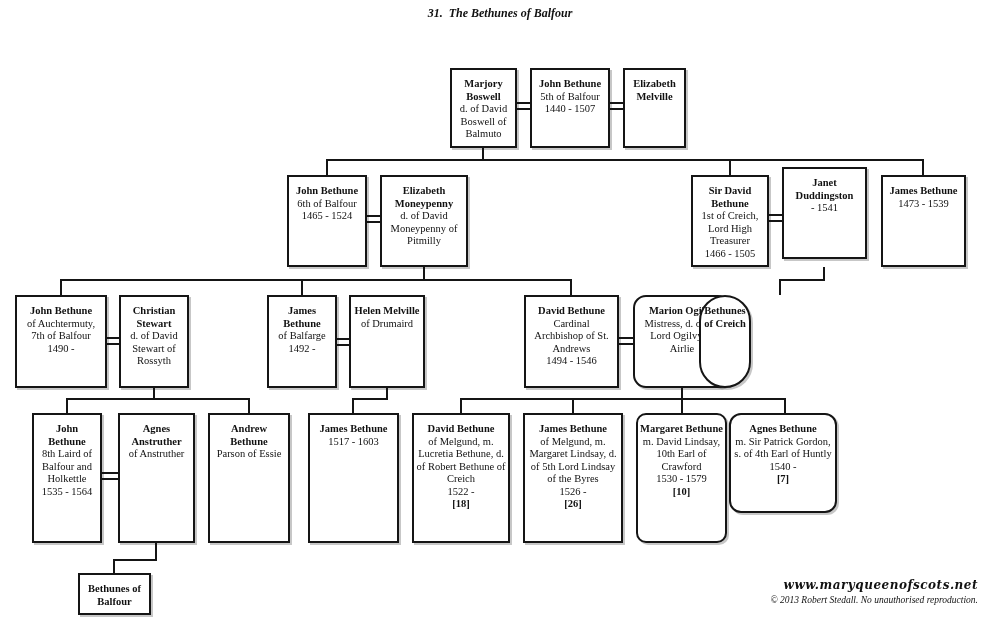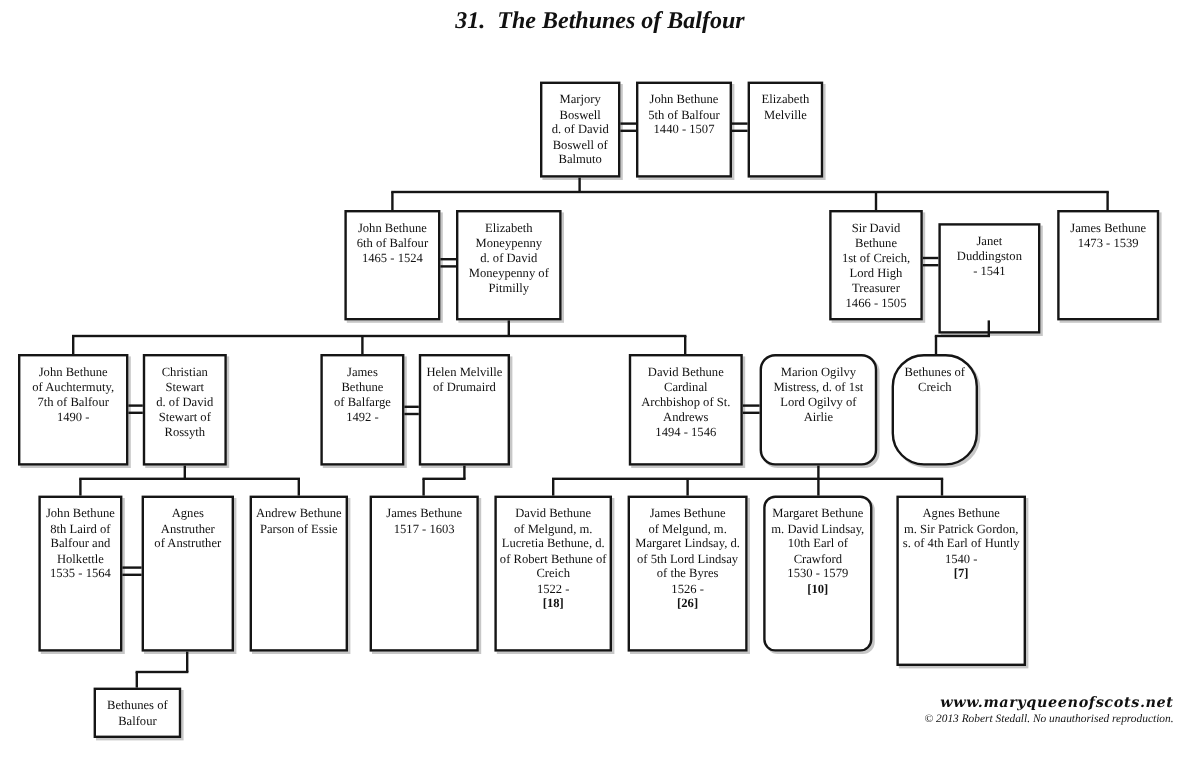--- a/index.html
+++ b/index.html
@@ -1,23 +1,23 @@
 <!DOCTYPE html>
 <html><head>
 <meta charset="utf-8">
 <style>
   html,body{margin:0;padding:0;background:#fff;}
   .canvas{position:relative;width:1000px;height:637px;background:#fff;overflow:hidden;
           font-family:"Liberation Serif",serif;color:#111;}
   .page-title{position:absolute;top:6px;left:0;width:100%;text-align:center;
-              font-size:20px;font-weight:bold;font-style:italic;white-space:pre;}
+              font-size:12px;font-weight:bold;font-style:italic;white-space:pre;}
   .node{position:absolute;background:#fff;border:2px solid #151515;
         box-shadow:2px 2px 0 rgba(0,0,0,.22);box-sizing:border-box;
         text-align:center;padding:8px 2px 0 2px;font-size:10.5px;line-height:12.5px;}
-  .node-name{font-weight:normal;}
+  .node-name{font-weight:bold;}
   .node-ref{font-weight:bold;}
   .marriage{position:absolute;height:8px;border-top:2px solid #151515;
             border-bottom:2px solid #151515;box-sizing:border-box;}
   .hline{position:absolute;height:2px;background:#151515;}
   .vline{position:absolute;width:2px;background:#151515;}
   .watermark{position:absolute;top:578px;right:22px;text-align:right;}
   .wm-site{font-size:12px;font-weight:bold;font-style:italic;letter-spacing:.5px;
            font-family:"DejaVu Serif",serif;}
   .wm-copy{font-size:9.5px;font-style:italic;margin-top:3px;}
 </style>
@@ -46,21 +46,21 @@
       </div>
       <div class="node" style="left: 380px; top: 175px; width: 88px; height: 92px;">
         <div class="node-name">Elizabeth Moneypenny</div>
         <div class="node-detail">d. of David Moneypenny of Pitmilly</div>
       </div>
       <div class="node" style="left: 691px; top: 175px; width: 78px; height: 92px;">
         <div class="node-name">Sir David Bethune</div>
         <div class="node-detail">1st of Creich, Lord High Treasurer</div>
         <div class="node-dates">1466 - 1505</div>
       </div>
-      <div class="node" style="left: 782px; top: 186px; width: 85px; height: 92px;">
+      <div class="node" style="left: 782px; top: 167px; width: 85px; height: 92px;">
         <div class="node-name">Janet Duddingston</div>
         <div class="node-dates">- 1541</div>
       </div>
       <div class="node" style="left: 881px; top: 175px; width: 85px; height: 92px;">
         <div class="node-name">James Bethune</div>
         <div class="node-dates">1473 - 1539</div>
       </div>
       <div class="node" style="left: 15px; top: 295px; width: 92px; height: 93px;">
         <div class="node-name">John Bethune</div>
         <div class="node-detail">of Auchtermuty, 7th of Balfour</div>
@@ -81,21 +81,21 @@
       </div>
       <div class="node" style="left: 524px; top: 295px; width: 95px; height: 93px;">
         <div class="node-name">David Bethune</div>
         <div class="node-detail">Cardinal Archbishop of St. Andrews</div>
         <div class="node-dates">1494 - 1546</div>
       </div>
       <div class="node" style="left: 633px; top: 295px; width: 98px; height: 93px; border-radius: 13px;">
         <div class="node-name">Marion Ogilvy</div>
         <div class="node-detail">Mistress, d. of 1st Lord Ogilvy of Airlie</div>
       </div>
-      <div class="node" style="left: 743px; top: 295px; width: 72px; height: 93px; border-radius: 27px;">
+      <div class="node" style="left: 699px; top: 295px; width: 52px; height: 93px; border-radius: 27px;">
         <div class="node-name">Bethunes of Creich</div>
       </div>
       <div class="node" style="left: 32px; top: 413px; width: 70px; height: 130px;">
         <div class="node-name">John Bethune</div>
         <div class="node-detail">8th Laird of Balfour and Holkettle</div>
         <div class="node-dates">1535 - 1564</div>
       </div>
       <div class="node" style="left: 118px; top: 413px; width: 77px; height: 130px;">
         <div class="node-name">Agnes Anstruther</div>
         <div class="node-detail">of Anstruther</div>
@@ -119,21 +119,21 @@
         <div class="node-detail">of Melgund, m. Margaret Lindsay, d. of 5th Lord Lindsay of the Byres</div>
         <div class="node-dates">1526 -</div>
         <div class="node-ref">[26]</div>
       </div>
       <div class="node" style="left: 636px; top: 413px; width: 91px; height: 130px; border-radius: 10px;">
         <div class="node-name">Margaret Bethune</div>
         <div class="node-detail">m. David Lindsay, 10th Earl of Crawford</div>
         <div class="node-dates">1530 - 1579</div>
         <div class="node-ref">[10]</div>
       </div>
-      <div class="node" style="left: 747px; top: 413px; width: 108px; height: 142px;">
+      <div class="node" style="left: 729px; top: 413px; width: 108px; height: 100px; border-radius: 12px;">
         <div class="node-name">Agnes Bethune</div>
         <div class="node-detail">m. Sir Patrick Gordon, s. of 4th Earl of Huntly</div>
         <div class="node-dates">1540 -</div>
         <div class="node-ref">[7]</div>
       </div>
       <div class="node" style="left: 78px; top: 573px; width: 73px; height: 42px;">
         <div class="node-name">Bethunes of Balfour</div>
       </div>
       <div class="marriage" style="left: 517px; top: 102px; width: 13px;"></div>
       <div class="marriage" style="left: 610px; top: 102px; width: 13px;"></div>

